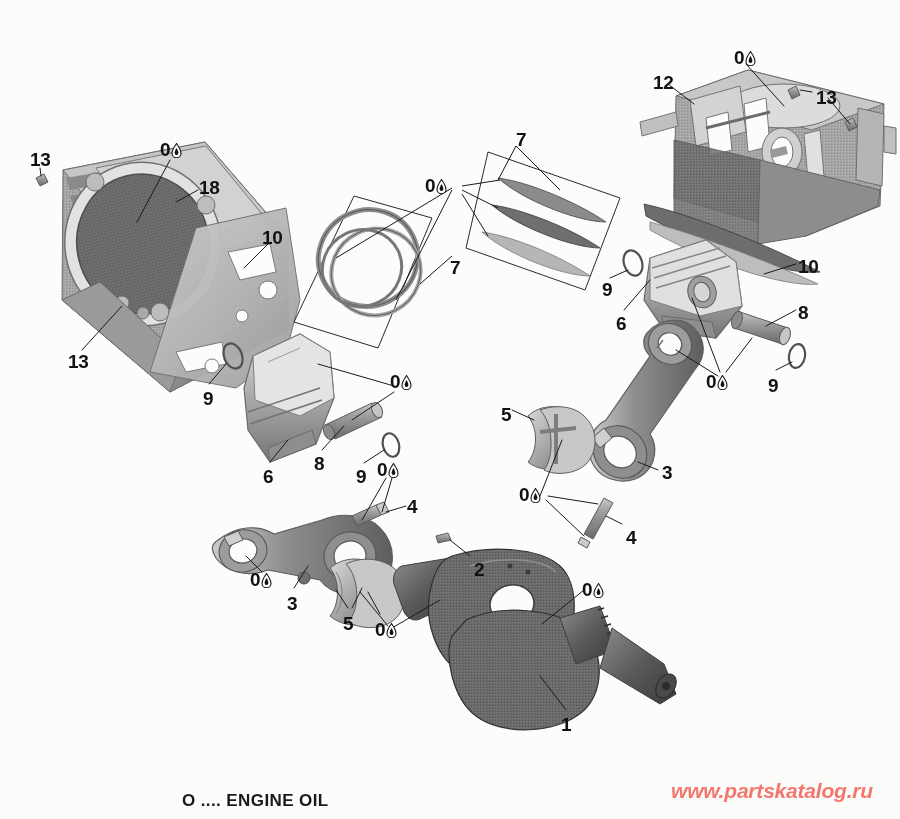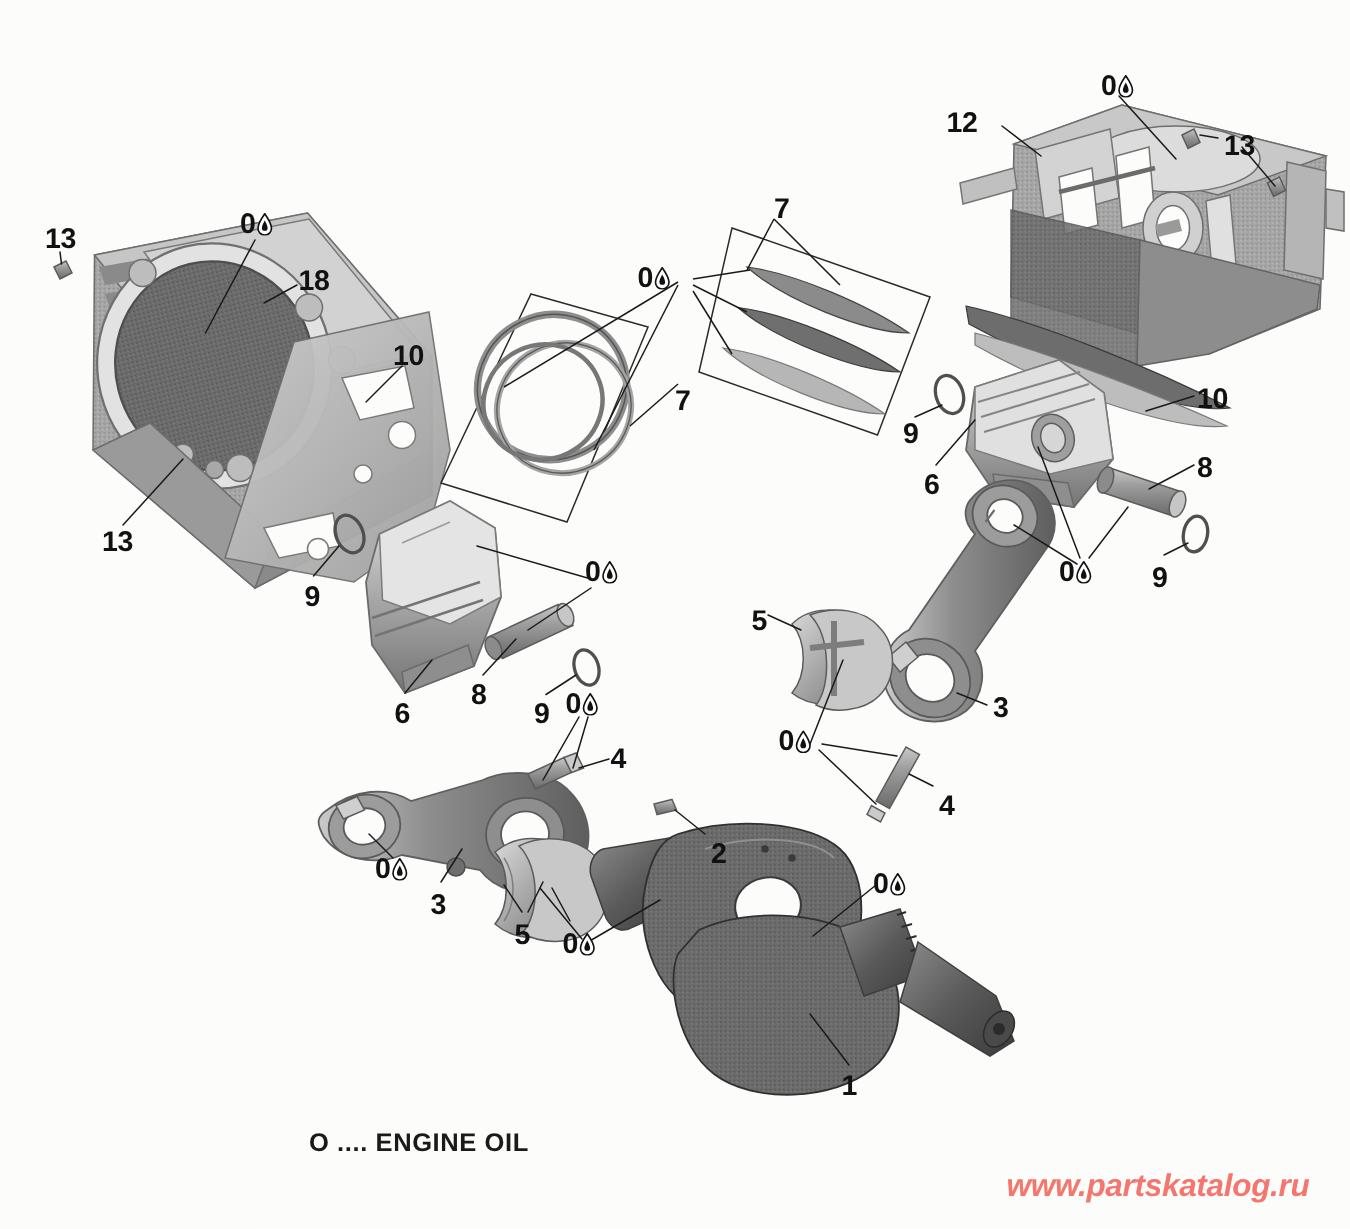--- a/index.html
+++ b/index.html
@@ -513,21 +513,21 @@
     <span class="oildrop">
       <svg viewBox="0 0 11 15" width="11" height="15">
           <path d="M5.5 0.5 C5.5 0.5 1 7 1 10.2 A4.5 4.5 0 0 0 10 10.2 C10 7 5.5 0.5 5.5 0.5 Z" fill="#ffffff" stroke="#111" stroke-width="1.1"></path>
           <path d="M5.5 5 C5.5 5 3.6 8.2 3.6 10 A1.9 1.9 0 0 0 7.4 10 C7.4 8.2 5.5 5 5.5 5 Z" fill="#111"></path>
         </svg>
     </span>
   </div>
 
   <div class="callout" style="left:626px;top:528px;">4</div>
   <div class="callout" style="left:662px;top:463px;">3</div>
-  <div class="callout" style="left:631px;top:73px;">12</div>
+  <div class="callout" style="left:653px;top:73px;">12</div>
 
   <div class="callout oil rev" style="left:734px;top:48px;">
     <span class="oildrop">
       <svg viewBox="0 0 11 15" width="11" height="15">
           <path d="M5.5 0.5 C5.5 0.5 1 7 1 10.2 A4.5 4.5 0 0 0 10 10.2 C10 7 5.5 0.5 5.5 0.5 Z" fill="#ffffff" stroke="#111" stroke-width="1.1"></path>
           <path d="M5.5 5 C5.5 5 3.6 8.2 3.6 10 A1.9 1.9 0 0 0 7.4 10 C7.4 8.2 5.5 5 5.5 5 Z" fill="#111"></path>
         </svg>
     </span>
     <span>0</span>
   </div>
@@ -555,17 +555,17 @@
       <svg viewBox="0 0 11 15" width="11" height="15">
           <path d="M5.5 0.5 C5.5 0.5 1 7 1 10.2 A4.5 4.5 0 0 0 10 10.2 C10 7 5.5 0.5 5.5 0.5 Z" fill="#ffffff" stroke="#111" stroke-width="1.1"></path>
           <path d="M5.5 5 C5.5 5 3.6 8.2 3.6 10 A1.9 1.9 0 0 0 7.4 10 C7.4 8.2 5.5 5 5.5 5 Z" fill="#111"></path>
         </svg>
     </span>
     <span>0</span>
   </div>
 
   <div class="callout" style="left:561px;top:715px;">1</div>
 
-  <div class="legend" style="left:182px;top:752px;margin-left:24px;">O .... ENGINE OIL</div>
+  <div class="legend" style="left:182px;top:791px;">O .... ENGINE OIL</div>
 
   <div class="watermark" style="left:671px;top:779px;">www.partskatalog.ru</div>
 
 </div>
 
 </body></html>

